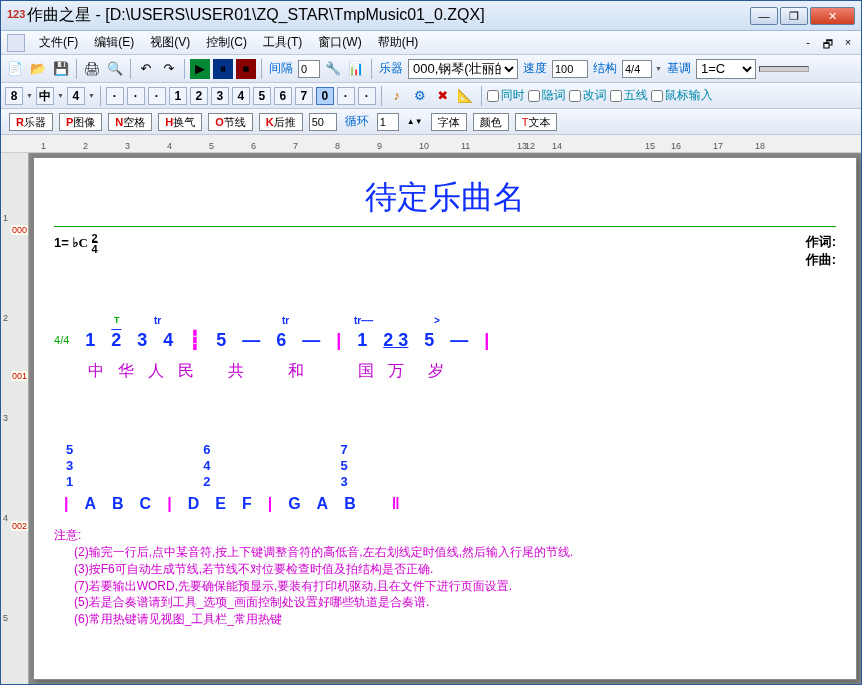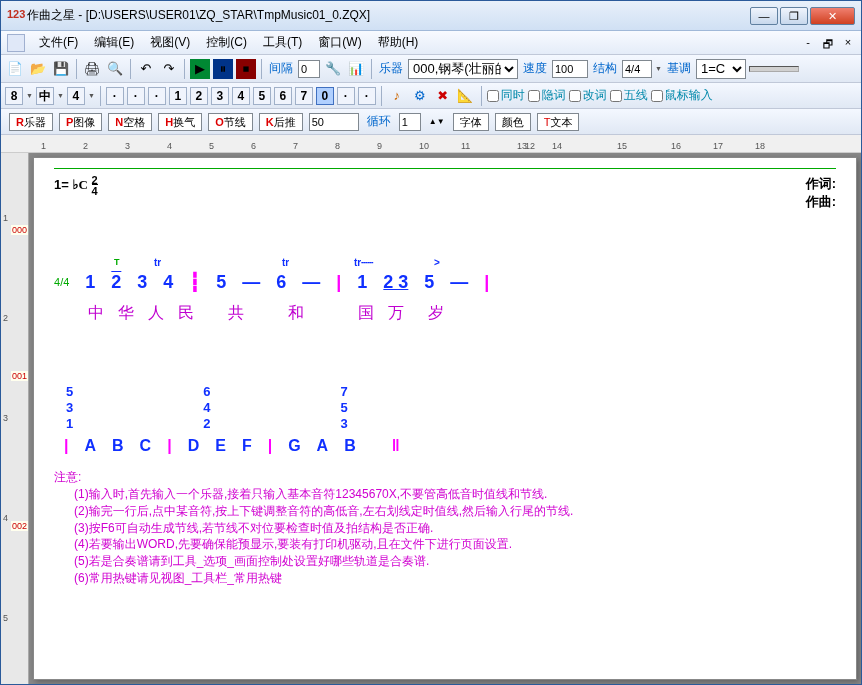--- a/index.html
+++ b/index.html
@@ -2,21 +2,21 @@
 <html><head>
 <meta charset="utf-8">
 <style>
 * { margin: 0; padding: 0; box-sizing: border-box; font-family: "Microsoft YaHei", "SimSun", Arial, sans-serif; }
 body { background: #d0e0f0; width: 862px; height: 685px; overflow: hidden; position: relative; }
 
 .window { width: 862px; height: 685px; background: #fff; border: 1px solid #2a5a9a; display: flex; flex-direction: column; }
 
 .titlebar { height: 30px; background: linear-gradient(#e8f0fa, #d0e0f4); display: flex; align-items: center; padding: 0 6px; border-bottom: 1px solid #a0b8d8; }
 .titlebar-icon { width: 16px; height: 16px; margin-right: 4px; font-size: 11px; color: #c03020; font-weight: bold; }
-.titlebar-text { font-size: 12px; color: #000; flex: 1; }
+.titlebar-text { font-size: 16px; color: #000; flex: 1; }
 .winbtn { width: 28px; height: 18px; margin-left: 2px; border: 1px solid #6080a0; background: linear-gradient(#f0f4fc, #c8d8ec); font-size: 11px; text-align: center; line-height: 16px; border-radius: 2px; cursor: pointer; }
 .winbtn.close { background: linear-gradient(#f08070, #d04020); color: #fff; width: 45px; }
 
 .menubar { height: 24px; background: linear-gradient(#f8faff, #e4ecf8); display: flex; align-items: center; padding: 0 6px; border-bottom: 1px solid #c0c8d8; font-size: 12px; }
 .menubar-icon { width: 18px; height: 18px; margin-right: 6px; background: #e0e8f8; border: 1px solid #a0b0d0; }
 .menu-item { padding: 2px 8px; cursor: pointer; }
 .menu-right { margin-left: auto; display: flex; gap: 6px; }
 .menu-r-btn { width: 14px; height: 14px; font-size: 11px; text-align: center; cursor: pointer; }
 
 .toolbar { height: 28px; background: linear-gradient(#f4f8ff, #e0e8f4); display: flex; align-items: center; padding: 0 4px; gap: 3px; border-bottom: 1px solid #c0c8d8; font-size: 12px; }
@@ -124,21 +124,21 @@
     <span class="tb-btn">📊</span>
     <span class="tb-sep"></span>
     <span class="tb-label" style="color:#06c">乐器</span>
     <select class="tb-select" style="width:110px"><option>000,钢琴(壮丽的)</option></select>
     <span class="tb-label" style="color:#06c">速度</span>
     <input class="tb-input" style="width: 36px;" value="100">
     <span class="tb-label" style="color:#06c">结构</span>
     <input class="tb-input" style="width: 30px;" value="4/4">
     <span class="tb-drop">▼</span>
     <span class="tb-label" style="color:#06c">基调</span>
-    <select class="tb-select" style="width:50px"><option>1=C</option></select>
+    <select class="tb-select" style="width:60px"><option>1=C</option></select>
     <div class="tb-slider"></div>
   </div>
 
   <div class="toolbar2">
     <span class="num-btn">8</span>
     <span class="tb-drop">▼</span>
     <span class="num-btn">中</span>
     <span class="tb-drop">▼</span>
     <span class="num-btn">4</span>
     <span class="tb-drop">▼</span>
@@ -184,21 +184,21 @@
       </label>
   </div>
 
   <div class="toolbar3">
     <span class="pill"><span class="key">R</span><span>乐器</span></span>
     <span class="pill"><span class="key">P</span><span>图像</span></span>
     <span class="pill"><span class="key">N</span><span>空格</span></span>
     <span class="pill"><span class="key">H</span><span>换气</span></span>
     <span class="pill"><span class="key">O</span><span>节线</span></span>
     <span class="pill"><span class="key">K</span><span>后推</span></span>
-    <input class="tb-input" style="width: 50px;" value="50">
+    <input class="tb-input" style="width: 28px;" value="50">
     <span class="tb-label" style="color:#06c">循环</span>
     <input class="tb-input" style="width: 22px;" value="1">
     <span class="tb-btn" style="font-size:8px">▲▼</span>
     <span class="pill">字体</span>
     <span class="pill">颜色</span>
     <span class="pill"><span style="color:#d00">T</span>文本</span>
   </div>
 
   <div class="ruler">
     <span style="left:40px">1</span>
@@ -208,39 +208,40 @@
     <span style="left:208px">5</span>
       <span style="left:250px">6</span>
     <span style="left:292px">7</span>
       <span style="left:334px">8</span>
     <span style="left:376px">9</span>
       <span style="left:418px">10</span>
     <span style="left:460px">11</span>
       <span style="left:524px">12</span>
     <span style="left:516px">13</span>
       <span style="left:551px">14</span>
-    <span style="left:616px">15</span>
+    <span style="left:644px">15</span>
       <span style="left:670px">16</span>
     <span style="left:712px">17</span>
       <span style="left:754px">18</span>
   </div>
 
   <div class="content-wrap">
     <div class="vruler">
       <span class="tick" style="top:60px">1</span>
       <span class="tick" style="top:160px">2</span>
       <span class="tick" style="top:260px">3</span>
       <span class="tick" style="top:360px">4</span>
       <span class="tick" style="top:460px">5</span>
       <span class="marker" style="top:72px">000</span>
       <span class="marker" style="top:218px">001</span>
       <span class="marker" style="top:368px">002</span>
     </div>
 
     <div class="page">
+      <div class="doc-title">待定乐曲名</div>
       <div class="green-line"></div>
       <div class="meta-row">
         <div class="meta-left">
           <span>1=</span> <span class="c">♭C</span>
           <span style="display:inline-block;vertical-align:middle;font-size:11px;line-height:1"><span>2</span><br><span style="border-top:1px solid #000">4</span></span>
         </div>
         <div class="meta-right">
           <div>作词:</div>
           <div>作曲:</div>
         </div>
@@ -310,23 +311,22 @@
           <span>F</span>
         <span class="bar">|</span>
         <span>G</span>
           <span>A</span>
           <span>B</span>
         <span class="bar" style="margin-left:20px">‖</span>
       </div>
 
       <div class="notes">
         <div class="hdr">注意:</div>
-        <div style="padding-left:20px">(1)输入时,首先输入一个乐器,接着只输入基本音符12345670X,不要管高低音时值线和节线.</div>
         <div style="padding-left:20px">(2)输完一行后,点中某音符,按上下键调整音符的高低音,左右划线定时值线,然后输入行尾的节线.</div>
         <div style="padding-left:20px">(3)按F6可自动生成节线,若节线不对位要检查时值及拍结构是否正确.</div>
-        <div style="padding-left:20px">(4)若要输出WORD,先要确保能预显示,要装有打印机驱动,且在文件下进行页面设置.</div>
+        <div style="padding-left:20px">(7)若要输出WORD,先要确保能预显示,要装有打印机驱动,且在文件下进行页面设置.</div>
         <div style="padding-left:20px">(5)若是合奏谱请到工具_选项_画面控制处设置好哪些轨道是合奏谱.</div>
         <div style="padding-left:20px">(6)常用热键请见视图_工具栏_常用热键</div>
       </div>
     </div>
   </div>
 
 </div>
 
 </body></html>

